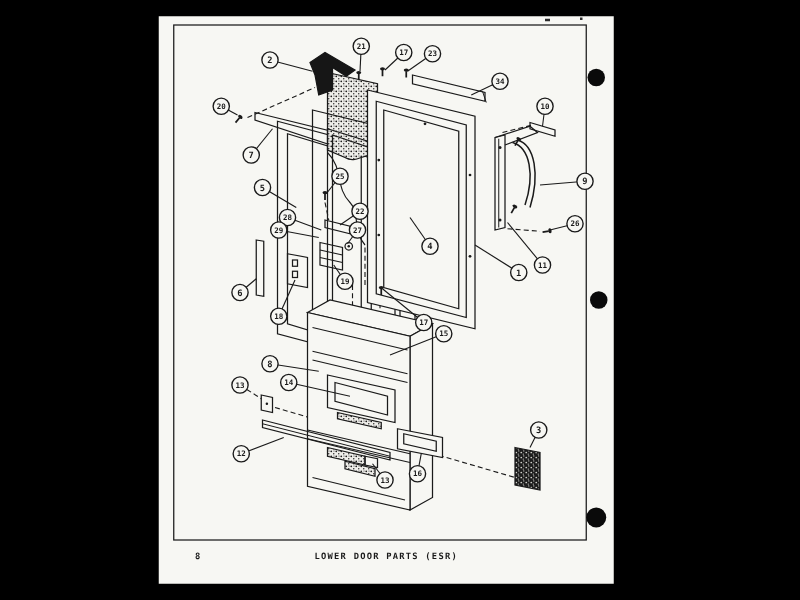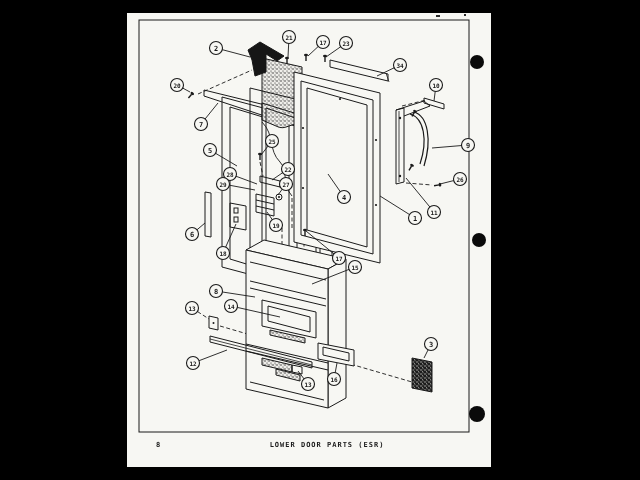--- a/index.html
+++ b/index.html
@@ -1,20 +1,20 @@
 <!DOCTYPE html>
 <html><head>
 <meta charset="utf-8">
 <style>
   html,body{margin:0;padding:0;background:#000;}
   .screen{position:relative;width:640px;height:480px;background:#000;overflow:hidden;
           font-family:"DejaVu Sans Mono",monospace;}
   .page{position:absolute;left:127px;top:13px;width:364px;height:454px;background:#f7f7f3;}
   svg.art{position:absolute;left:0;top:0;width:640px;height:480px;}
-  .caption{position:absolute;left:145px;top:441px;width:364px;text-align:center;
+  .caption{position:absolute;left:127px;top:441px;width:364px;text-align:center;
            font:bold 7px "DejaVu Sans Mono",monospace;letter-spacing:1px;color:#1a1a1a;}
   .pageno{position:absolute;left:156px;top:441px;font:bold 7px "DejaVu Sans Mono",monospace;color:#1a1a1a;}
 </style>
 </head>
 <body>
 
 <div class="screen">
   <div class="page"></div>
 
   <svg class="art" viewBox="0 0 640 480">

